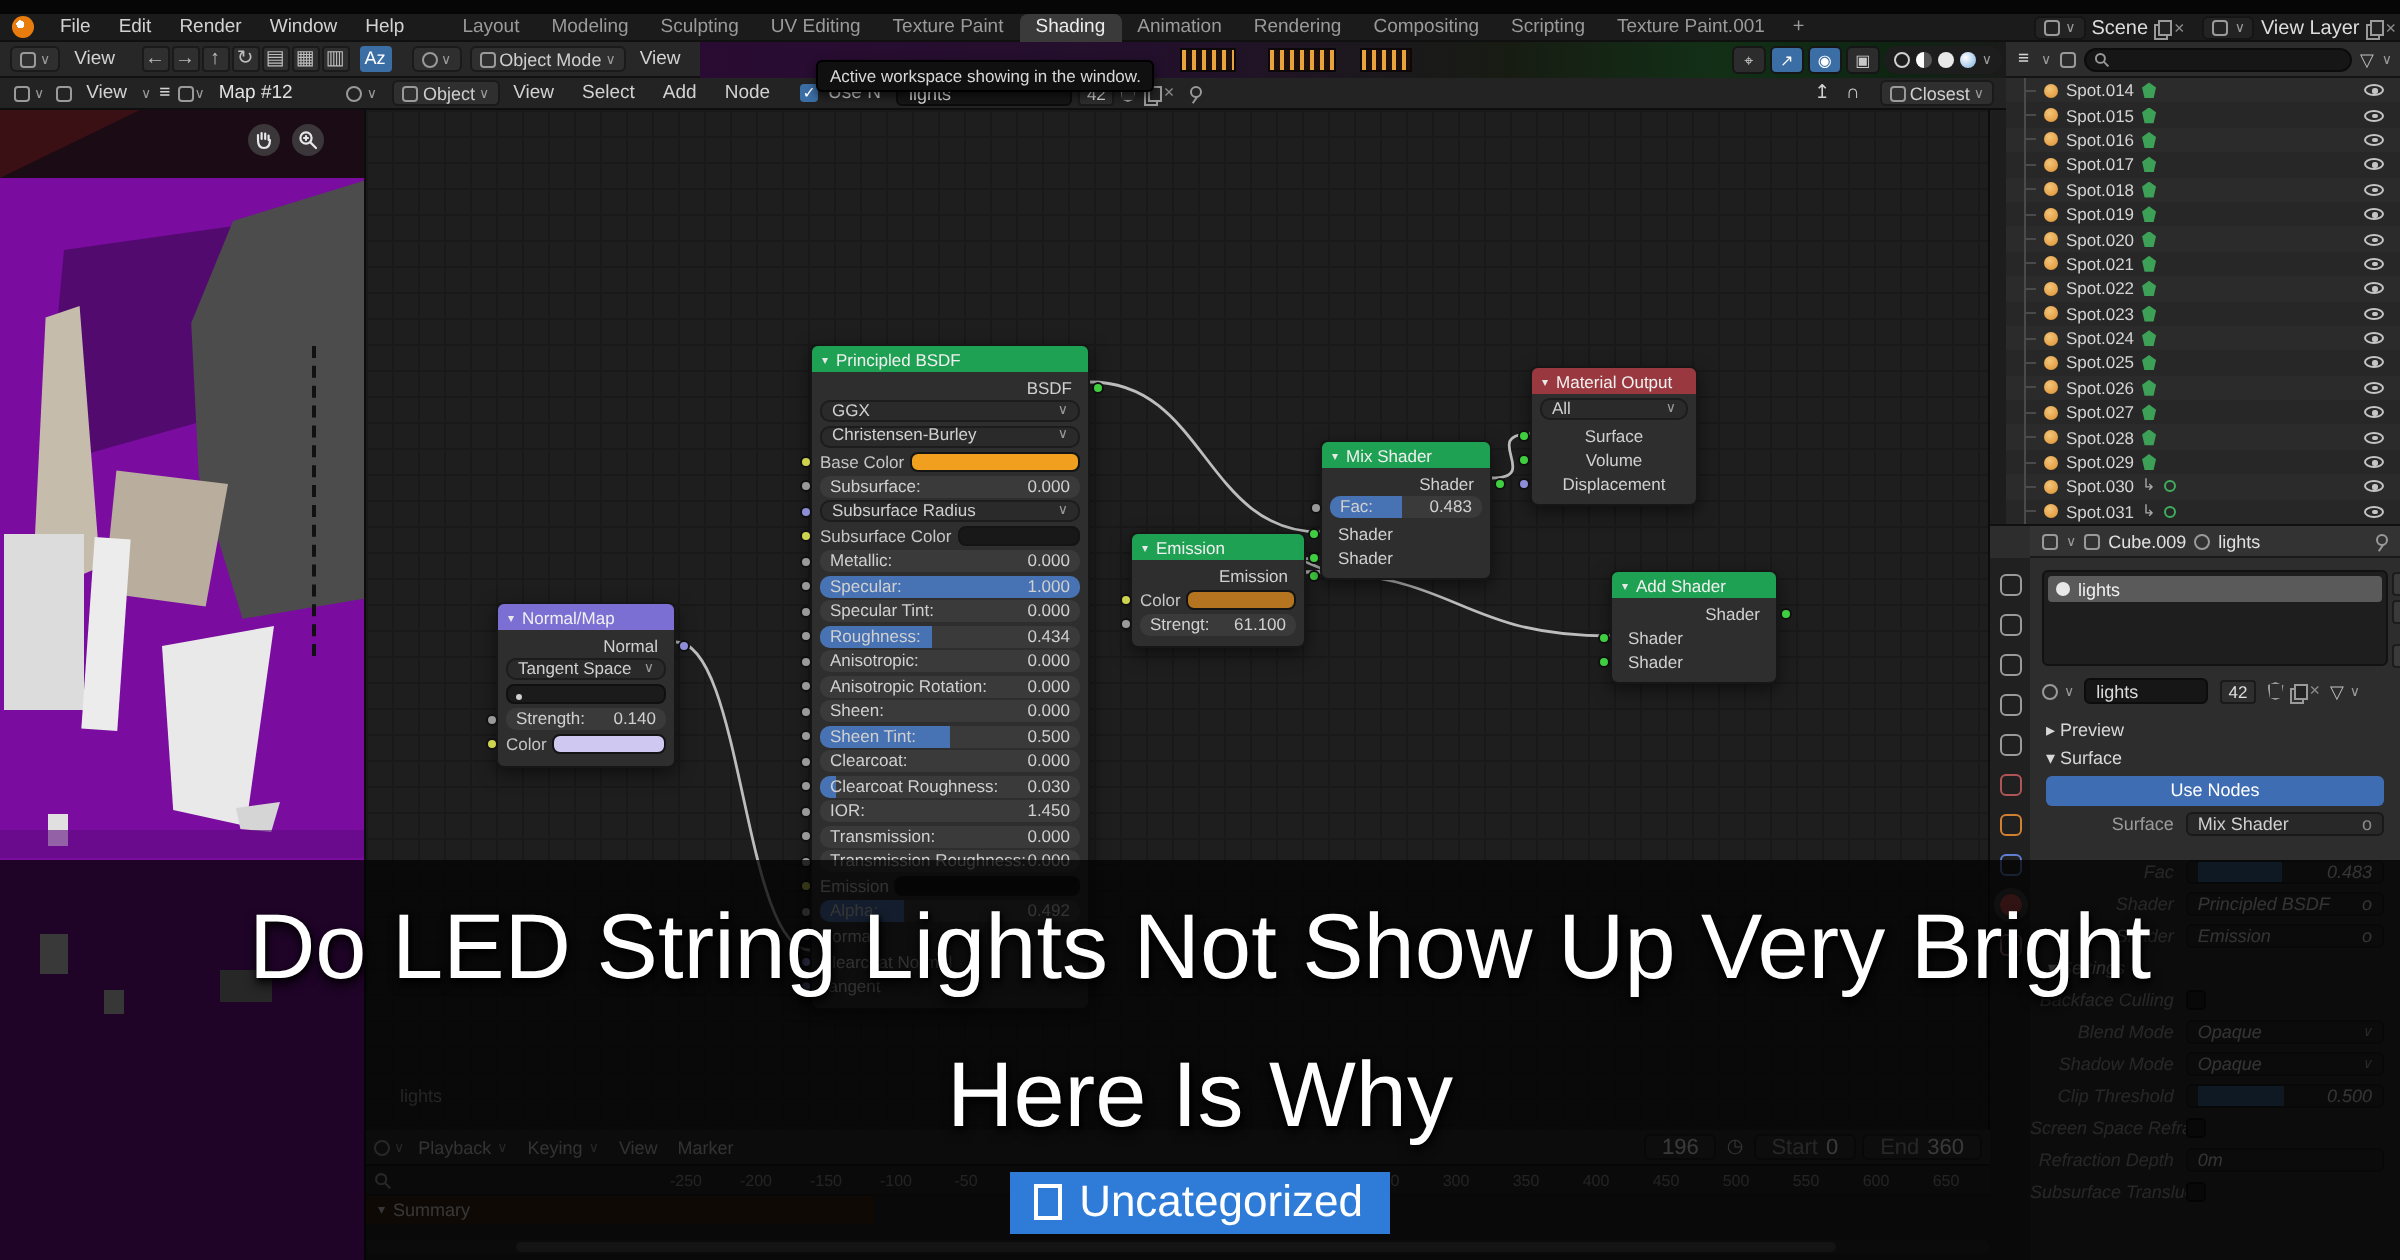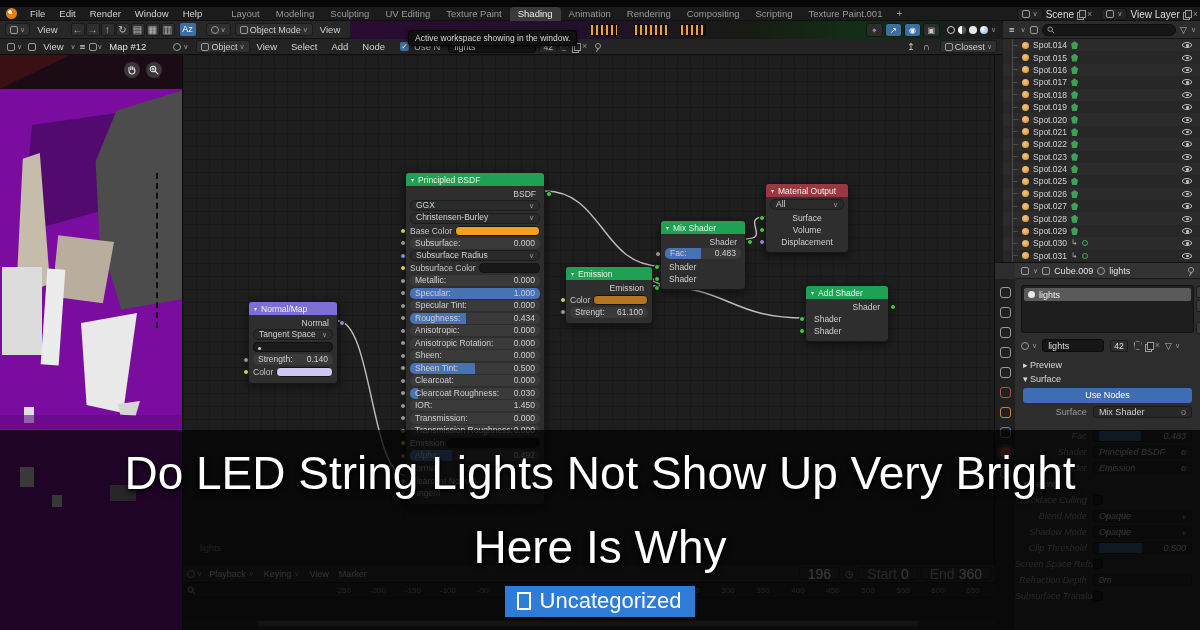--- a/index.html
+++ b/index.html
@@ -150,21 +150,21 @@
   .pctl span{position:relative;z-index:2;}
   .pcheck{width:10px;height:10px;background:#191919;border:1px solid #0c0c0c;border-radius:2px;}
   .psec{color:#cfcfcf;padding:4px 0 2px 8px;}
 
   
   .timeline{position:absolute;left:183px;top:565px;width:812px;height:65px;background:#1f1f1f;}
   .tlhead{height:18px;background:#2a2a2a;display:flex;align-items:center;gap:2px;padding:0 4px;border-bottom:1px solid #141414;}
   .tmenu{color:#c9c9c9;font-size:9px;padding:0 5px;display:flex;gap:3px;align-items:center;}
   .tlright{margin-left:auto;display:flex;gap:3px;align-items:center;}
   .fbox{background:#303030;border:1px solid #1a1a1a;border-radius:3px;height:13px;padding:0 8px;
-        color:#e6e6e6;font-size:14px;line-height:12px;display:flex;gap:4px;}
+        color:#e6e6e6;font-size:11px;line-height:12px;display:flex;gap:4px;}
   .ruler{position:relative;height:15px;background:#242424;border-bottom:1px solid #161616;}
   .tick{position:absolute;top:3px;transform:translateX(-50%);color:#8b8b8b;font-size:8px;}
   .tlsearch{position:absolute;left:4px;top:21px;display:flex;align-items:center;gap:3px;}
   .sumrow{position:absolute;left:0;top:33px;width:254px;height:14px;background:#33200e;display:flex;
           align-items:center;gap:4px;padding:0 6px;color:#ddd;font-size:9px;}
   .tlscroll{position:absolute;left:0;bottom:3px;width:812px;height:7px;background:#262626;border-radius:4px;}
   .tlthumb{position:absolute;left:75px;top:1px;width:660px;height:5px;background:#4d4d4d;border-radius:3px;}
 
   
   .overlay{position:absolute;left:0;top:430px;width:1200px;height:200px;background:rgba(2,2,2,.76);
@@ -927,20 +927,24 @@
         <span class="tick" style="left: 720px;">550</span>
         <span class="tick" style="left: 755px;">600</span>
         <span class="tick" style="left: 790px;">650</span>
       </div>
     <div class="tlsearch">
       <svg width="9" height="9" viewBox="0 0 10 10">
         <circle cx="4" cy="4" r="2.8" stroke="#9a9a9a" stroke-width="1.2" fill="none"></circle>
         <path d="M6.2 6.2 L9 9" stroke="#9a9a9a" stroke-width="1.2"></path>
         </svg>
     </div>
+    <div class="sumrow">
+      <span style="font-size:7px;">▾</span>
+      <span>Summary</span>
+    </div>
     <div class="tlscroll">
         <div class="tlthumb"></div>
       </div>
   </div>
 
   <div class="overlay">
     <div class="title">Do LED String Lights Not Show Up Very Bright</div>
     <div class="title title2">Here Is Why</div>
     <div><span class="badge" id="badge" style="background: rgb(46, 123, 216);">
       <span class="tofu"></span>

